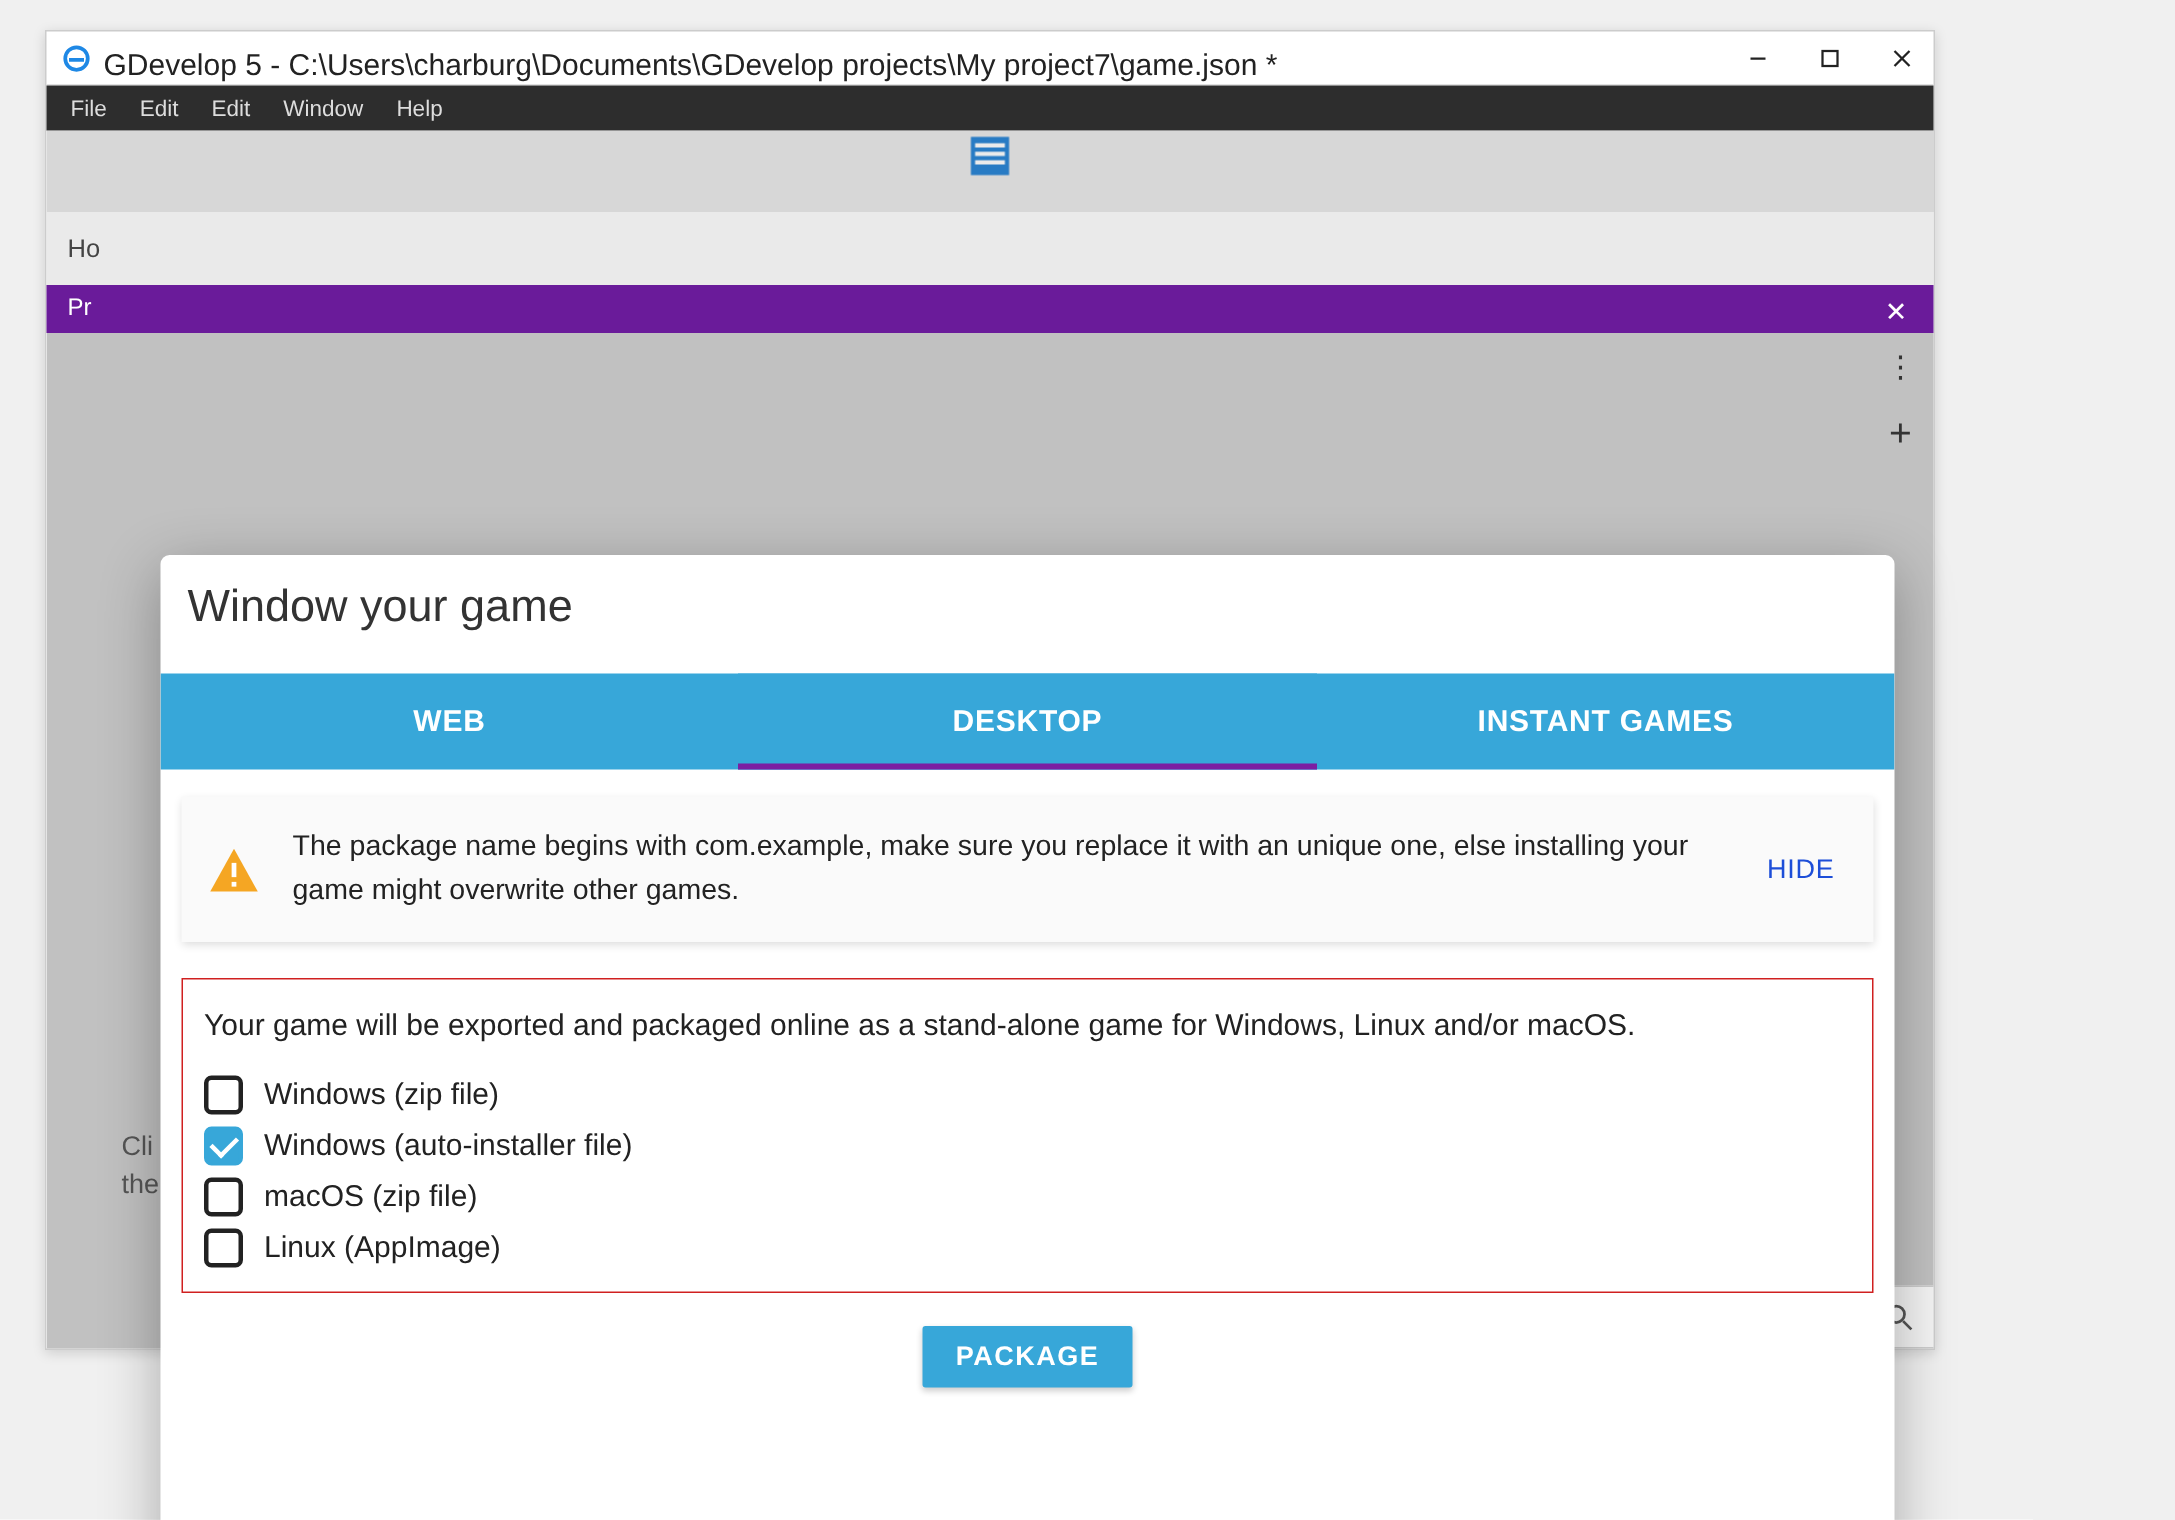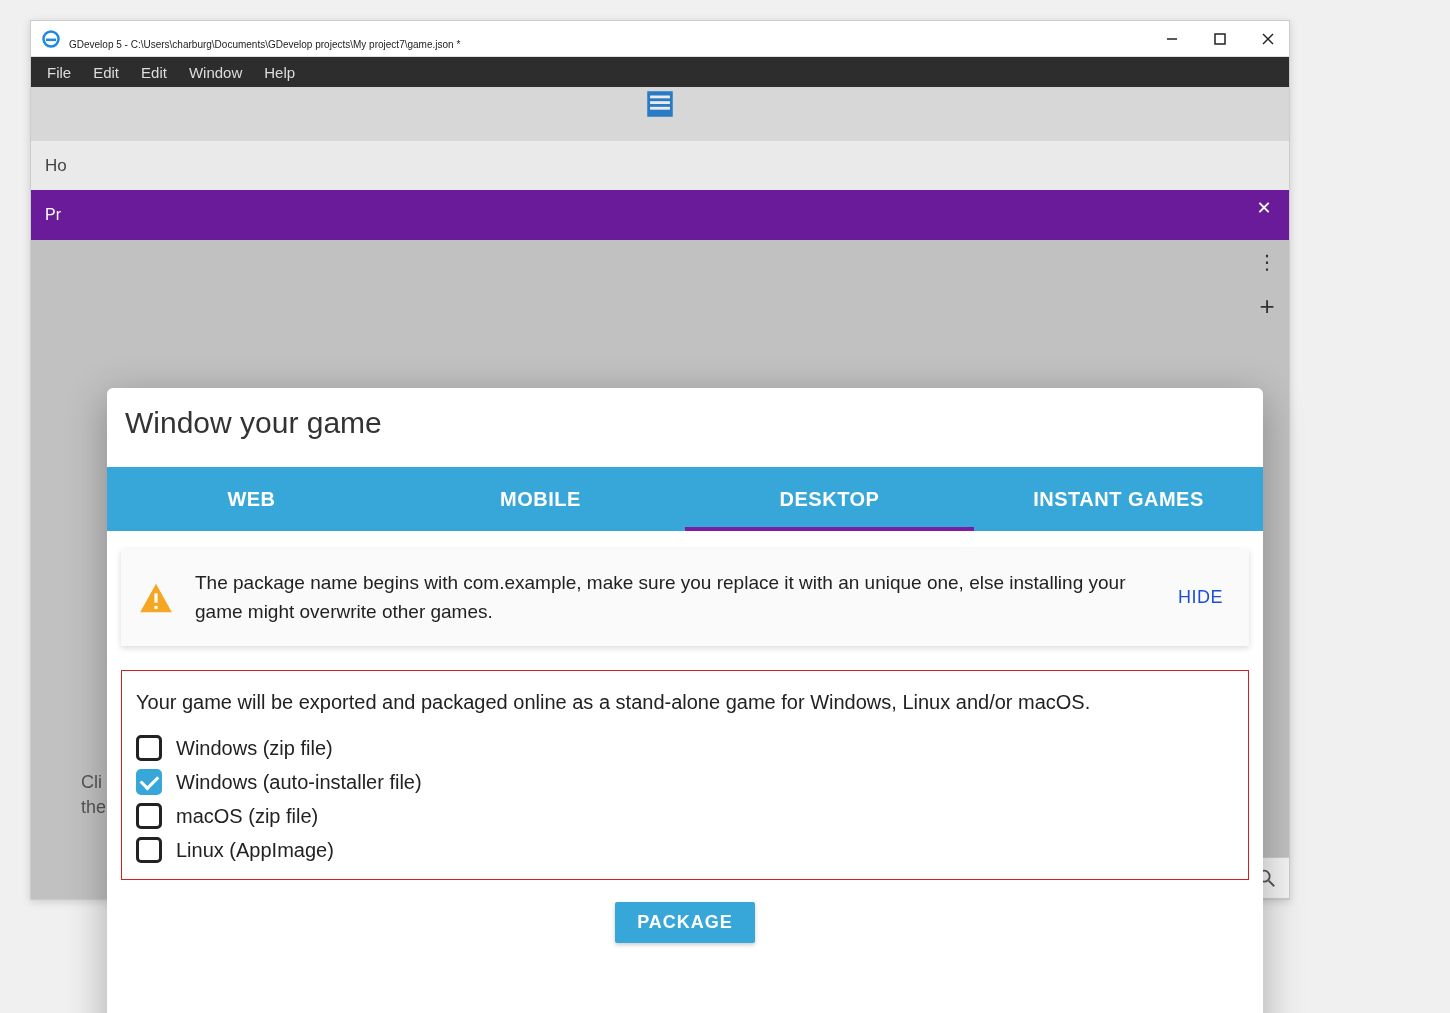--- a/index.html
+++ b/index.html
@@ -1,31 +1,31 @@
 <!DOCTYPE html>
 <html><head>
 <meta charset="utf-8">
 <style>
 * { box-sizing: border-box; margin: 0; padding: 0; font-family: "Segoe UI", Arial, sans-serif; }
 body { background: #f0f0f0; width: 1450px; height: 1013px; overflow: hidden; position: relative; }
 .window-frame { position: absolute; left: 30px; top: 20px; width: 1260px; height: 880px; background: #fff; border: 1px solid #ccc; box-shadow: 0 2px 8px rgba(0,0,0,0.15); display: flex; flex-direction: column; }
 .titlebar { height: 36px; display: flex; align-items: center; padding: 0 10px; border-bottom: 1px solid #e0e0e0; }
 .app-logo { width: 20px; height: 20px; margin-right: 8px; display:flex; align-items:center; }
-.title-text { font-size: 10px; flex:1; color:#222;margin-top:12px; }
+.title-text { font-size: 20px; flex:1; color:#222;margin-top:12px; }
 .win-controls { display: flex; gap: 26px; }
 .win-btn { width: 22px; height: 22px; display: flex; align-items:center; justify-content:center; cursor:pointer; color:#222; font-size:14px; }
 .menubar { background: #2d2d2d; height: 30px; display:flex; align-items:center; padding: 0 6px; gap: 2px; }
 .menu-item { color:#ddd; font-size:15px; padding:3px 10px; cursor:pointer; }
 .toolbar { background:#eaeaea; height: 54px; display:flex; align-items:center; padding: 0 10px; gap: 6px; filter: grayscale(0.15) brightness(0.92); flex-direction: column; }
 .tb-icon { width: 40px; height: 40px; display:flex; align-items:center; justify-content:center; }
 .tb-icon svg { width: 34px; height:34px; }
 .tb-text { font-size: 16px; color:#333; margin-right:10px; letter-spacing:0.5px; }
 .tb-sep { width: 2px; height: 36px; background:#bbb; margin:0 4px;}
 .bg-tabs { background: #eaeaea; padding-left: 14px; font-size:17px; color:#444; height:49px; display:flex; align-items:center;}
-.bg-purple { background:#6a1b9a; color:#fff; height:50px; display:flex; align-items:center; padding-left:14px; }
+.bg-purple { background:#6a1b9a; color:#fff; height:32px; display:flex; align-items:center; padding-left:14px; }
 .bg-body { flex:1; position:relative; background:#eee; }
 .overlay { position:absolute; inset:0; background:rgba(80,80,80,0.28); }
 .status-coords { position:absolute; bottom:8px; left:290px; background:#444; color:#eee; padding:4px 10px; border-radius:3px; font-size:18px; font-weight:500; font-family:monospace; }
 .search-box { position:absolute; bottom:0; left:864px; right:0; height:42px; border:1px solid #ccc; border-right:none; background:#f4f4f4; display:flex; align-items:center; padding:0 12px; }
 .search-box span { flex:1; color:#777; font-size:18px; }
 .right-stack { position:absolute; right:4px; top:4px; display:flex; flex-direction:column; gap:8px; align-items:center;}
 .right-stack div { width:36px; height:36px; display:flex; align-items:center; justify-content:center; font-size:20px; color:#333; cursor:pointer;}
 .purple-close { position:absolute; right:4px; top:0; width:42px; height:36px; display:flex; align-items:center; justify-content:center; color:#fff; font-size:18px; cursor:pointer;}
 
 
@@ -230,21 +230,20 @@
       <svg width="22" height="22" viewBox="0 0 24 24">
           <circle cx="10" cy="10" r="6" fill="none" stroke="#555" stroke-width="2"></circle>
           <line x1="15" y1="15" x2="21" y2="21" stroke="#555" stroke-width="2"></line>
         </svg>
     </div>
 
     <div class="dialog">
       <div class="dlg-title">Window your game</div>
       <div class="dlg-tabs">
         <div class="dlg-tab">WEB</div>
-        <div class="dlg-tab">MOBILE</div>
         <div class="dlg-tab active">DESKTOP</div>
         <div class="dlg-tab">INSTANT GAMES</div>
       </div>
 
       <div class="warn-box">
         <svg class="tri" viewBox="0 0 24 24">
             <polygon points="12,3 22,21 2,21" fill="#f5a623"></polygon>
             <rect x="11" y="9" width="2" height="6" fill="#fff"></rect>
             <rect x="11" y="17" width="2" height="2" fill="#fff"></rect>
           </svg>

